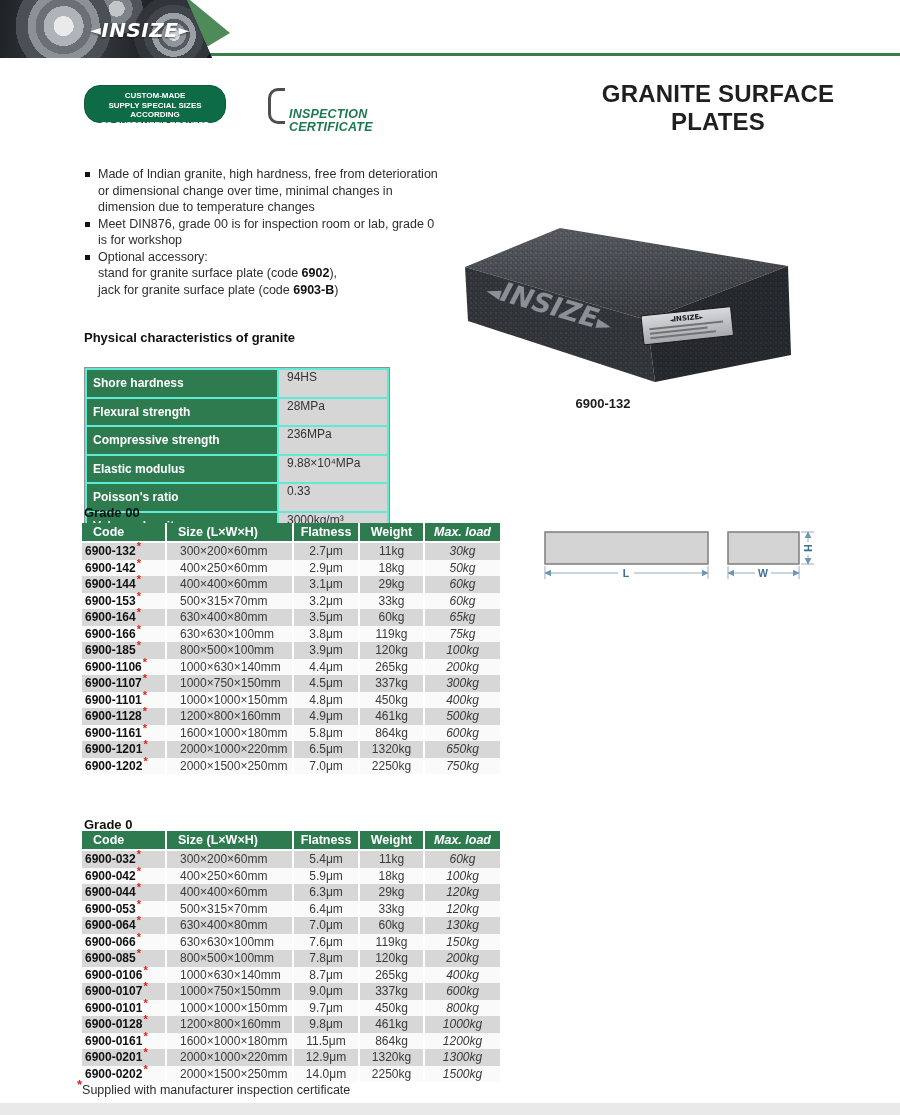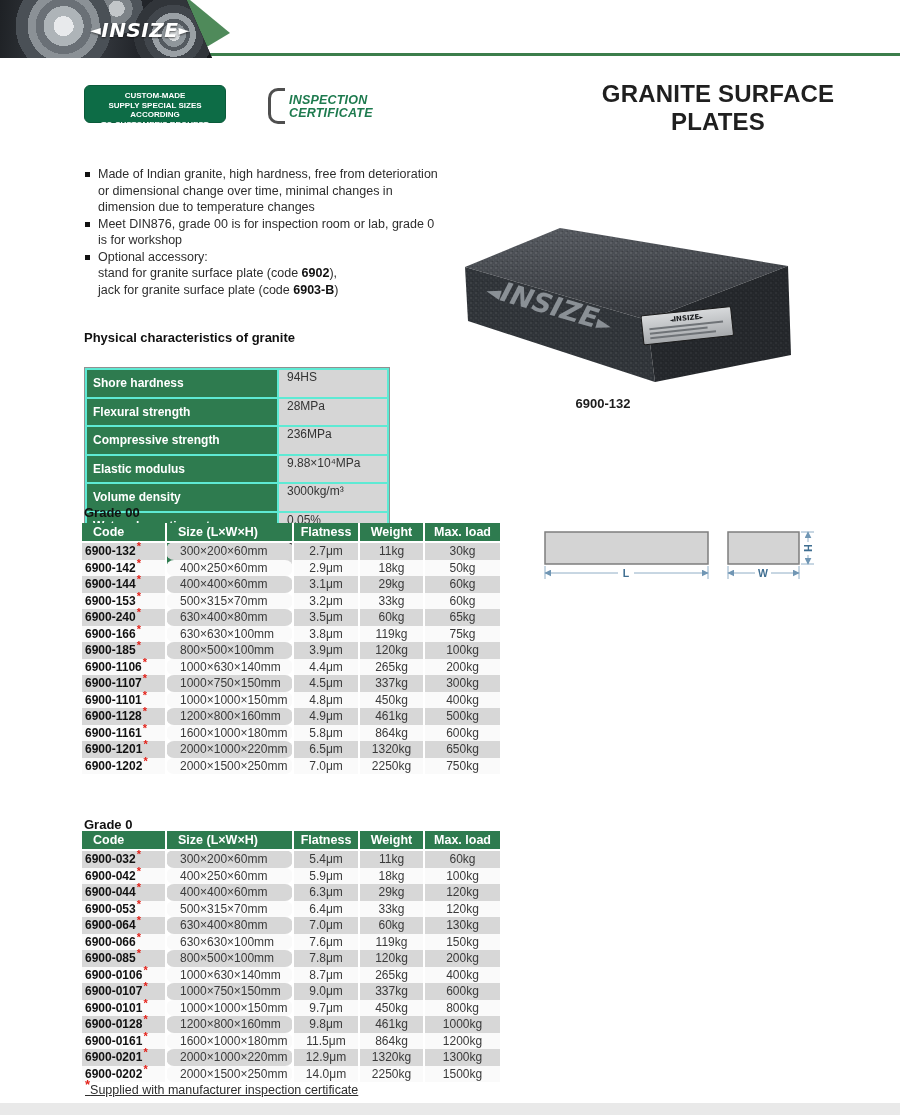--- a/index.html
+++ b/index.html
@@ -19,26 +19,26 @@
           radial-gradient(circle at 30% 45%, #e8eaec 0 10px, #aeb4b8 10px 20px, #6a7076 20px 28px, #8b9196 28px 36px, #4a5056 36px 48px, transparent 48px),
           radial-gradient(circle at 55% 15%, #c2c6c9 0 8px, #7d8388 8px 16px, #4e545a 16px 26px, transparent 26px),
           linear-gradient(95deg, #1e2125 0%, #3f444a 35%, #23262b 65%, #14171a 100%);}
   .banner-logo{position:absolute;left:90px;top:18px;z-index:3;color:#ffffff;
         font-family:"DejaVu Sans",sans-serif;font-style:italic;font-weight:bold;font-size:20px;
         letter-spacing:.5px;text-shadow:0 1px 2px rgba(0,0,0,.6);white-space:nowrap;}
   .banner-logo .arr{font-size:14px;font-style:normal;position:relative;top:-2px;}
 
   
   .badge{position:absolute;left:84px;top:85px;width:142px;height:38px;background:#0d6c46;
-        border:1px solid #0a5a3a;border-radius:6px;color:#fff;font-weight:bold;font-size:8px;
+        border:1px solid #0a5a3a;border-radius:16px;color:#fff;font-weight:bold;font-size:8px;
         line-height:9.5px;text-align:center;padding-top:5px;box-sizing:border-box;}
   .cert{position:absolute;left:268px;top:88px;}
   .cert-bracket{position:absolute;left:0;top:0;width:14px;height:30px;border:3px solid #4f4f4f;
         border-right:none;border-radius:10px 0 0 10px;}
-  .cert-text{position:absolute;left:21px;top:6px;color:#1d7a4e;font-weight:bold;font-style:italic;
+  .cert-text{position:absolute;left:21px;top:20px;color:#1d7a4e;font-weight:bold;font-style:italic;
         font-size:12.5px;line-height:13px;letter-spacing:.2px;white-space:nowrap;}
   .page-title{position:absolute;left:565px;top:80px;width:306px;text-align:center;
         font-size:24px;font-weight:bold;color:#1f1f1f;letter-spacing:.2px;}
 
   
   .features{position:absolute;left:84px;top:166px;width:356px;font-size:12.5px;line-height:16.5px;color:#2d2d2d;}
   .feature{display:flex;}
   .feature .sq{flex:none;width:5px;height:5px;background:#111;margin:6px 8px 0 1px;}
   .feature b{color:#111;}
 
@@ -51,29 +51,29 @@
   .phys-table td{background:#d6d6d6;color:#333;font-size:12px;padding:0 0 12px 8px;height:14.5px;line-height:14px;}
 
   
   .grade-table{position:absolute;width:418px;border-collapse:collapse;table-layout:fixed;
         font-size:12px;}
   .grade-table th{background:#2e7b4f;color:#fff;font-weight:bold;font-size:12.5px;height:18px;
         border-right:2px solid #fff;border-bottom:2px solid #fff;padding:0;text-align:center;}
   .grade-table th.l{text-align:left;padding-left:11px;}
   .grade-table td{height:16.5px;line-height:16.5px;border-right:2px solid #fff;padding:0;
         text-align:center;color:#3a3a3a;}
-  .grade-table th:last-child,.grade-table td:last-child{border-right:none;}
+  .grade-table th:last-child,.grade-table td:last-child{border-right:none;font-style:italic;}
   .grade-table tbody tr:nth-child(odd) td{background:#d7d7d7;}
   .grade-table tbody tr:nth-child(even) td{background:#fafafa;}
   .grade-table td.code{font-weight:bold;color:#111;text-align:left;padding-left:3px;}
-  .grade-table td.size{text-align:left;padding-left:13px;border-radius:8px;}
+  .grade-table td.size{text-align:left;padding-left:13px;}
   .star{color:#e32119;font-weight:bold;font-size:11px;vertical-align:super;line-height:0;margin-left:1px;}
 
   
-  .footnote{position:absolute;left:84px;top:1083px;font-size:12.5px;color:#2d2d2d;text-decoration:underline;}
+  .footnote{position:absolute;left:76px;top:1083px;font-size:12.5px;color:#2d2d2d;}
   .footnote .star{font-size:13px;}
 
   
   .product-caption{position:absolute;left:555px;top:396px;width:96px;text-align:center;
         font-size:13px;font-weight:bold;color:#1c1c1c;}
   .abs{position:absolute;}
 </style>
 </head>
 <body>
 
@@ -173,20 +173,24 @@
         <tr>
           <th>Compressive strength</th>
           <td>236MPa</td>
         </tr>
 
         <tr>
           <th>Elastic modulus</th>
           <td>9.88×10⁴MPa</td>
         </tr>
 
+        <tr>
+          <th>Poisson's ratio</th>
+          <td>0.33</td>
+        </tr>
 
         <tr>
           <th>Volume density</th>
           <td>3000kg/m³</td>
         </tr>
 
         <tr>
           <th>Water absorption rate</th>
           <td>0.05%</td>
         </tr>
@@ -244,21 +248,21 @@
 
         <tr>
           <td class="code"><span>6900-153</span><span class="star">*</span></td>
           <td class="size">500×315×70mm</td>
           <td>3.2μm</td>
           <td>33kg</td>
           <td>60kg</td>
         </tr>
 
         <tr>
-          <td class="code"><span>6900-240</span><span class="star">*</span></td>
+          <td class="code"><span>6900-164</span><span class="star">*</span></td>
           <td class="size">630×400×80mm</td>
           <td>3.5μm</td>
           <td>60kg</td>
           <td>65kg</td>
         </tr>
 
         <tr>
           <td class="code"><span>6900-166</span><span class="star">*</span></td>
           <td class="size">630×630×100mm</td>
           <td>3.8μm</td>

